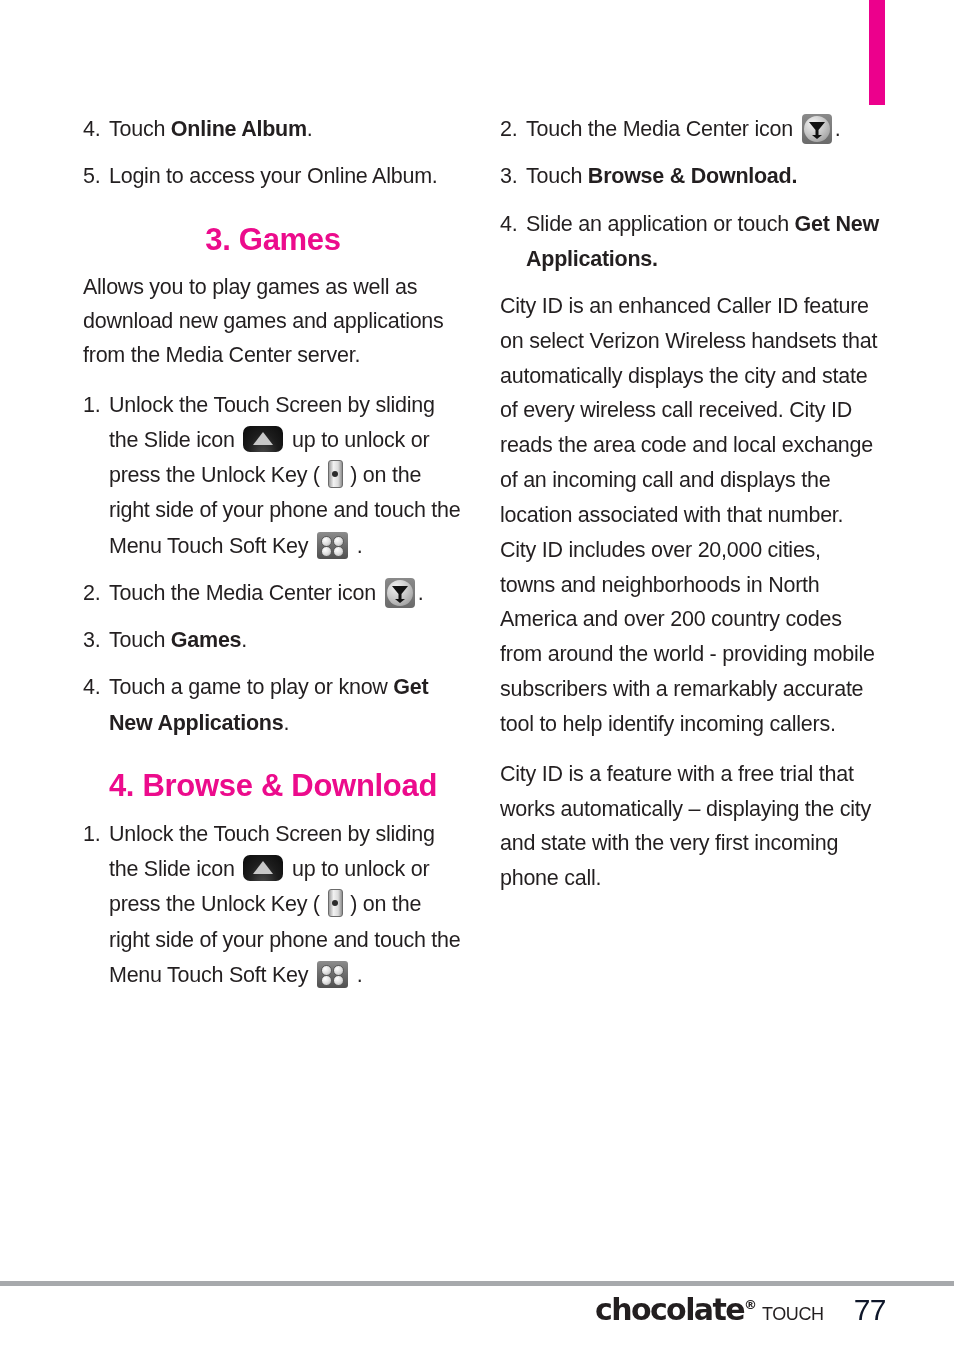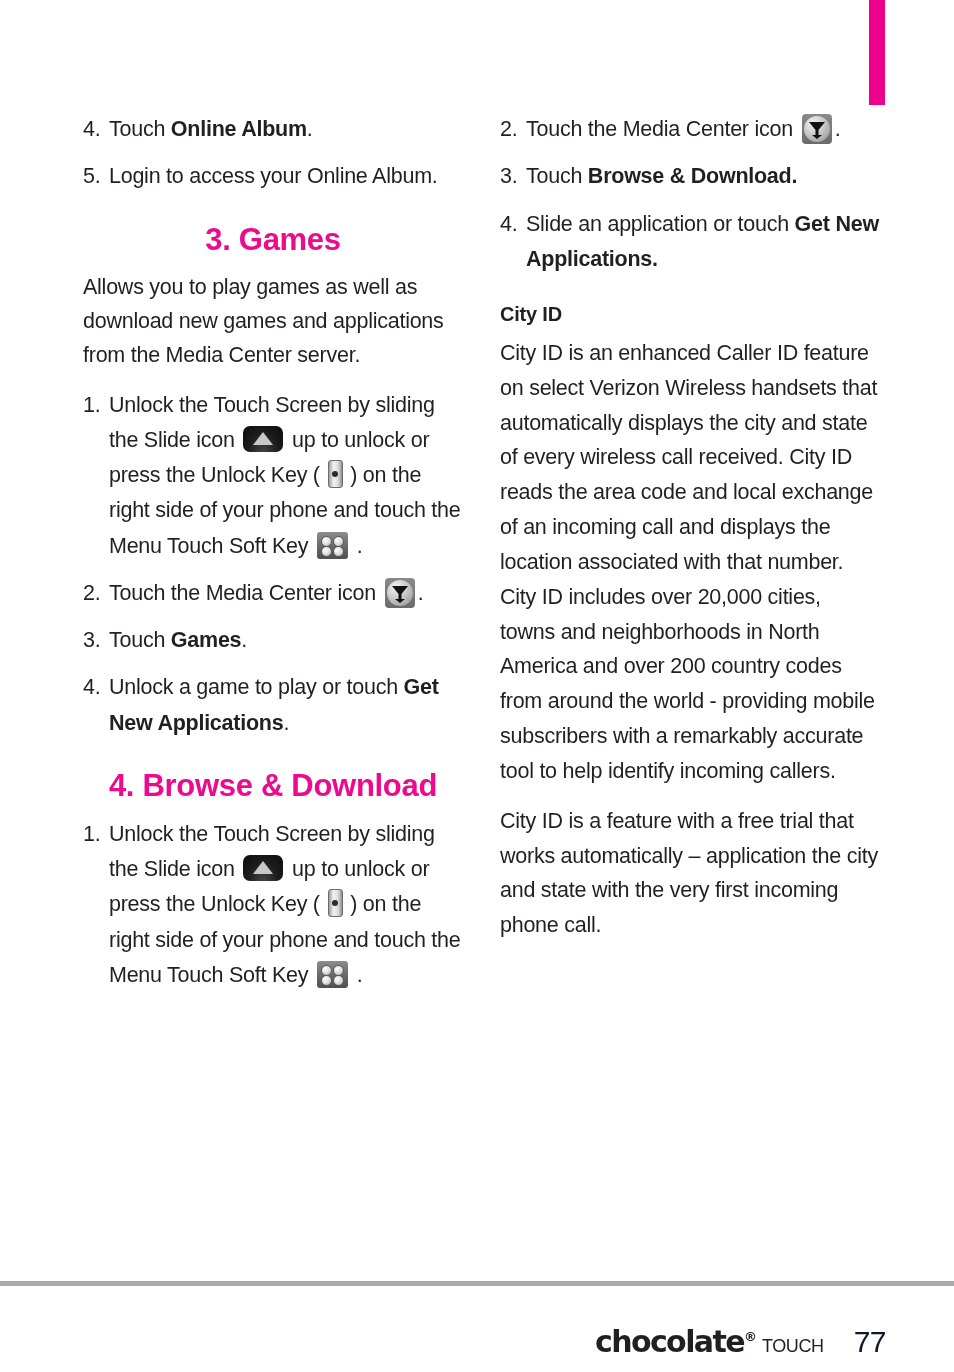--- a/index.html
+++ b/index.html
@@ -175,21 +175,20 @@
     background: #a7a9ac;
   }
   .footer {
     position: absolute;
     left: 0;
     top: 1292px;
     width: 886px;
     display: flex;
     align-items: baseline;
     justify-content: flex-end;
-    margin-top: 32px;
   }
   .logo-choco {
     font-family: "DejaVu Sans", sans-serif;
     font-size: 30px;
     font-weight: bold;
     letter-spacing: -1.6px;
     color: #231f20;
   }
   .logo-reg {
     font-size: 13px;
@@ -244,21 +243,21 @@
             </svg></span><span>.</span></span>
     </div>
 
     <div class="li">
       <span class="num">3.</span>
       <span class="txt"><span>Touch </span><b>Games</b><span>.</span></span>
     </div>
 
     <div class="li">
       <span class="num">4.</span>
-      <span class="txt"><span>Unlock a game to play or touch </span><b>Get New Applications</b><span>.</span></span>
+      <span class="txt"><span>Touch a game to play or know </span><b>Get New Applications</b><span>.</span></span>
     </div>
 
     <div class="h-section">4. Browse &amp; Download</div>
 
 
     <div class="li">
       <span class="num">1.</span>
       <span class="txt"><span>Unlock the Touch Screen by sliding the Slide icon </span><span class="ico ico-slide"><span class="tri"></span></span><span> up to unlock or press the Unlock Key ( </span><span class="ico ico-key"><span class="dot"></span></span><span> ) on the right side of your phone and touch the Menu Touch Soft Key </span><span class="ico ico-menu"><span class="d d1"></span><span class="d d2"></span><span class="d d3"></span><span class="d d4"></span></span><span> .</span></span>
     </div>
 
@@ -276,24 +275,23 @@
     <div class="li">
       <span class="num">3.</span>
       <span class="txt"><span>Touch </span><b>Browse &amp; Download.</b></span>
     </div>
 
     <div class="li">
       <span class="num">4.</span>
       <span class="txt"><span>Slide an application or touch </span><b>Get New Applications.</b></span>
     </div>
 
-    <div class="h-sub">City ID</div>
 
     <p class="body">City ID is an enhanced Caller ID feature on select Verizon Wireless handsets that automatically displays the city and state of every wireless call received. City ID reads the area code and local exchange of an incoming call and displays the location associated with that number.  City ID includes over 20,000 cities, towns and neighborhoods in North America and over 200 country codes from around the world - providing mobile subscribers with a remarkably accurate tool to help identify incoming callers.</p>
-    <p class="body">City ID is a feature with a free trial that works automatically – application the city and state with the very first incoming phone call.</p>
+    <p class="body">City ID is a feature with a free trial that works automatically – displaying the city and state with the very first incoming phone call.</p>
 
   </div>
 
 </div>
 
 <div class="footer-rule"></div>
 
 <div class="footer">
   <span class="logo-choco"><span>chocolate</span><span class="logo-reg">®</span></span>
   <span class="logo-touch">TOUCH</span>

